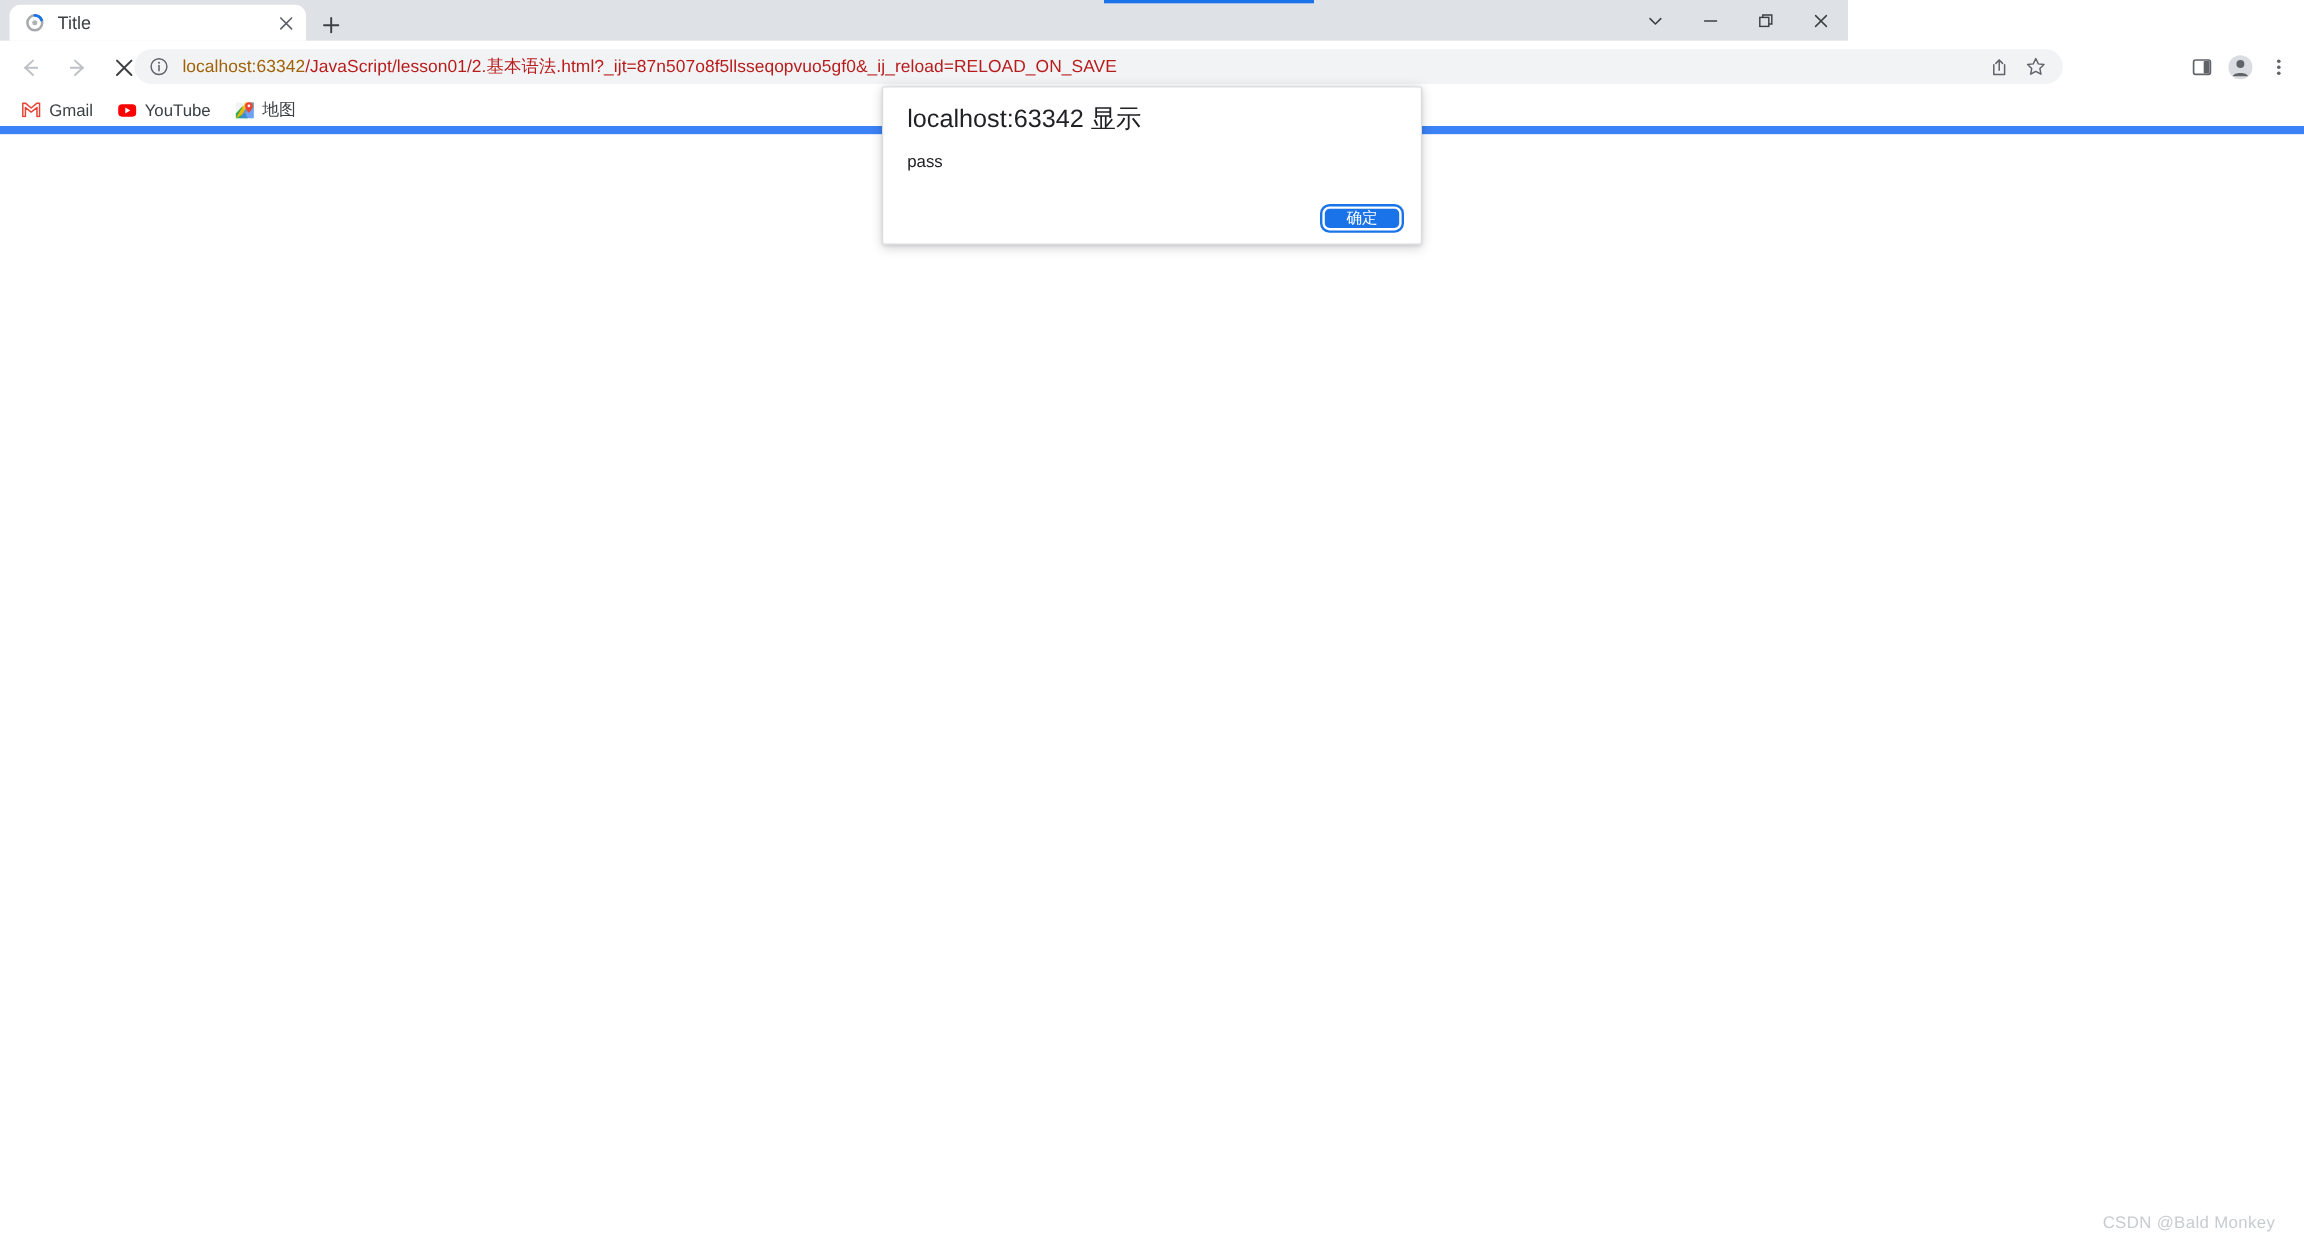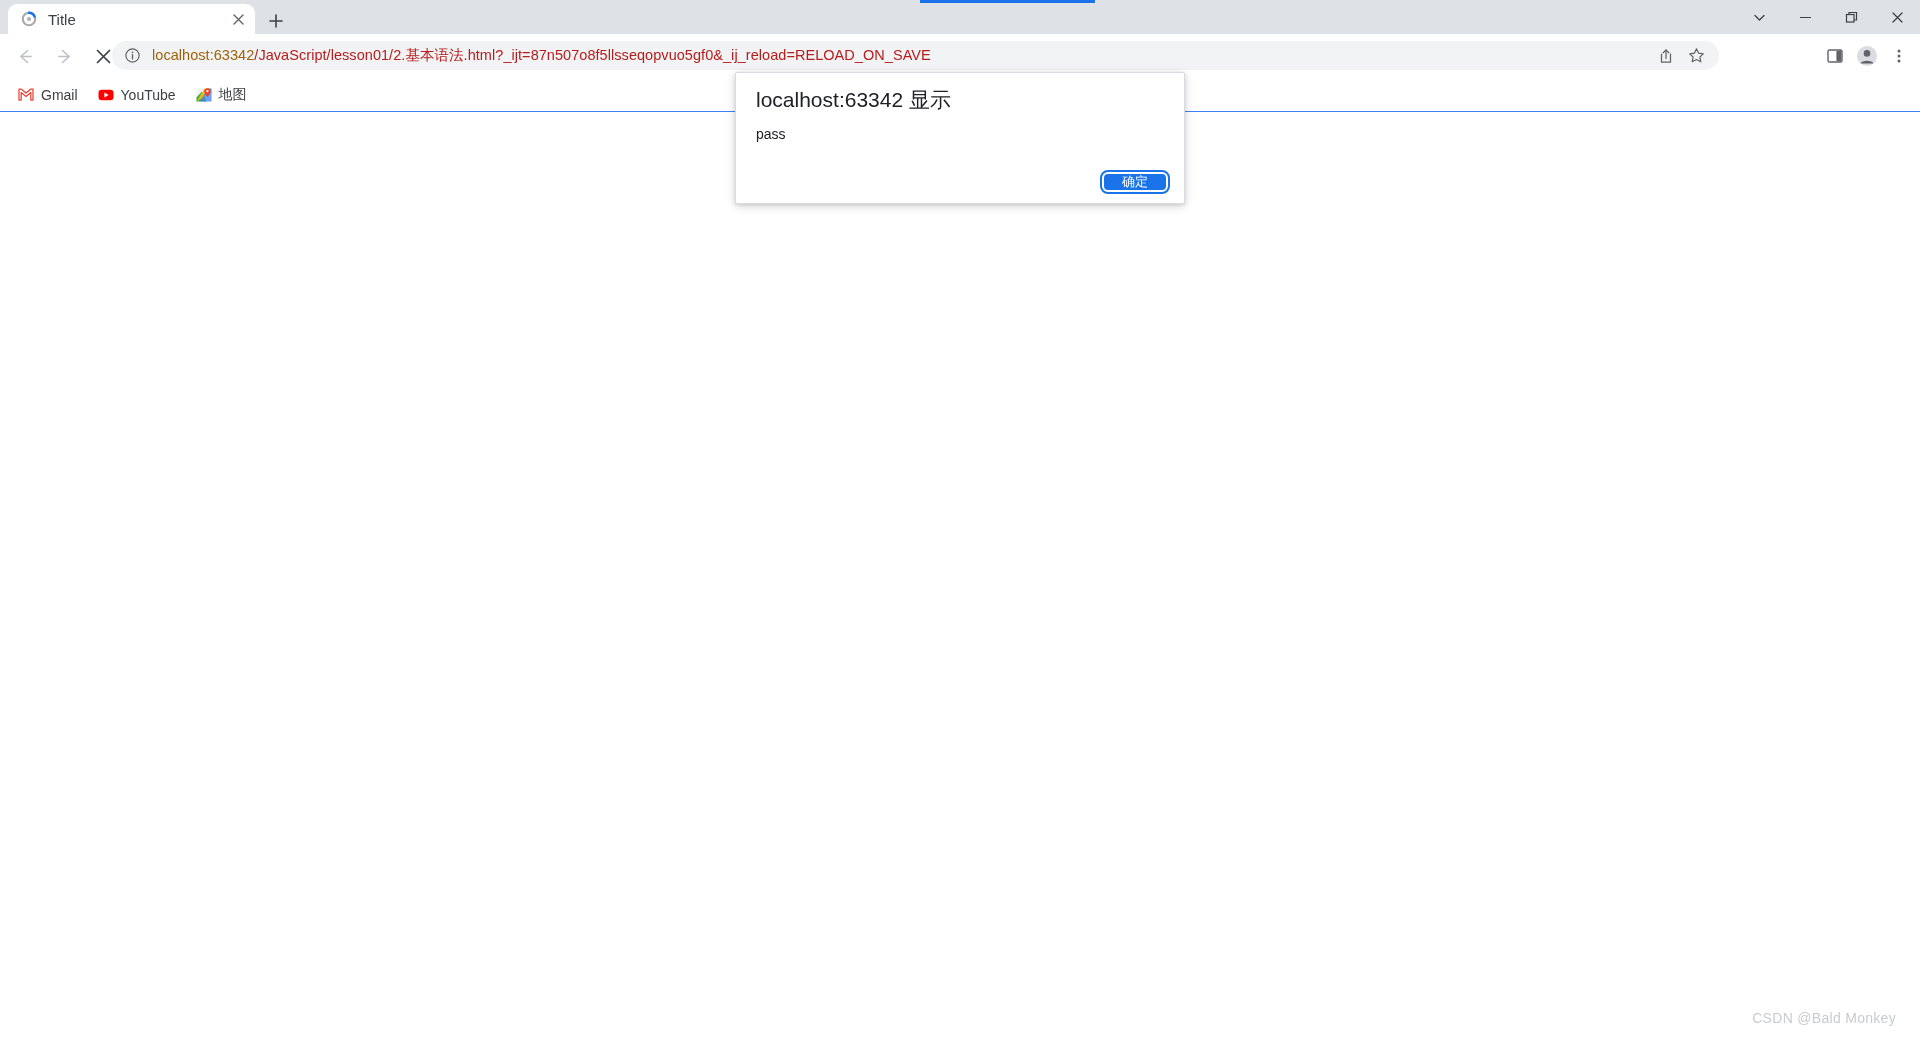--- a/index.html
+++ b/index.html
@@ -7,21 +7,21 @@
     width: 1920px; height: 1040px;
     overflow: hidden;
     font-family: "Liberation Sans", sans-serif;
     background: #ffffff;
   }
 
   #root { position: relative; width: 1920px; height: 1040px; background: #ffffff; }
 
   
   .tabstrip {
-    position: absolute; left: 0; top: 0; width: 1920px; height: 34px;
+    position: absolute; left: 0; top: 0; width: 1540px; height: 34px;
     background: #dee1e6;
   }
   .progress-track {
     position: absolute; left: 0; top: 0; width: 1920px; height: 3px;
     background: transparent; overflow: hidden;
   }
   .progress-fill {
     position: absolute; top: 0; height: 3px; background: #1a73e8;
     left: 920px; width: 175px;
   }
@@ -92,21 +92,21 @@
   }
   .tbicon {
     width: 30px; height: 30px; display: flex; align-items: center; justify-content: center;
     color: #5f6368; border-radius: 50%;
   }
 
   
   .bookmarks {
     position: absolute; left: 0; top: 78px; width: 1920px; height: 34px;
     background: #ffffff; display: flex; align-items: center; padding-left: 10px;
-    border-bottom: 1px solid #3b82f6;
+    border-bottom: 7px solid #3b82f6;
   }
   .bm {
     display: flex; align-items: center; height: 26px; padding: 0 8px;
     border-radius: 4px; margin-right: 4px;
   }
   .bm-icon { width: 16px; height: 16px; flex: 0 0 16px; display: flex; align-items: center; justify-content: center; }
   .bm-label { margin-left: 7px; font-size: 14px; color: #3c4043; white-space: nowrap; }
 
   
   .page {

